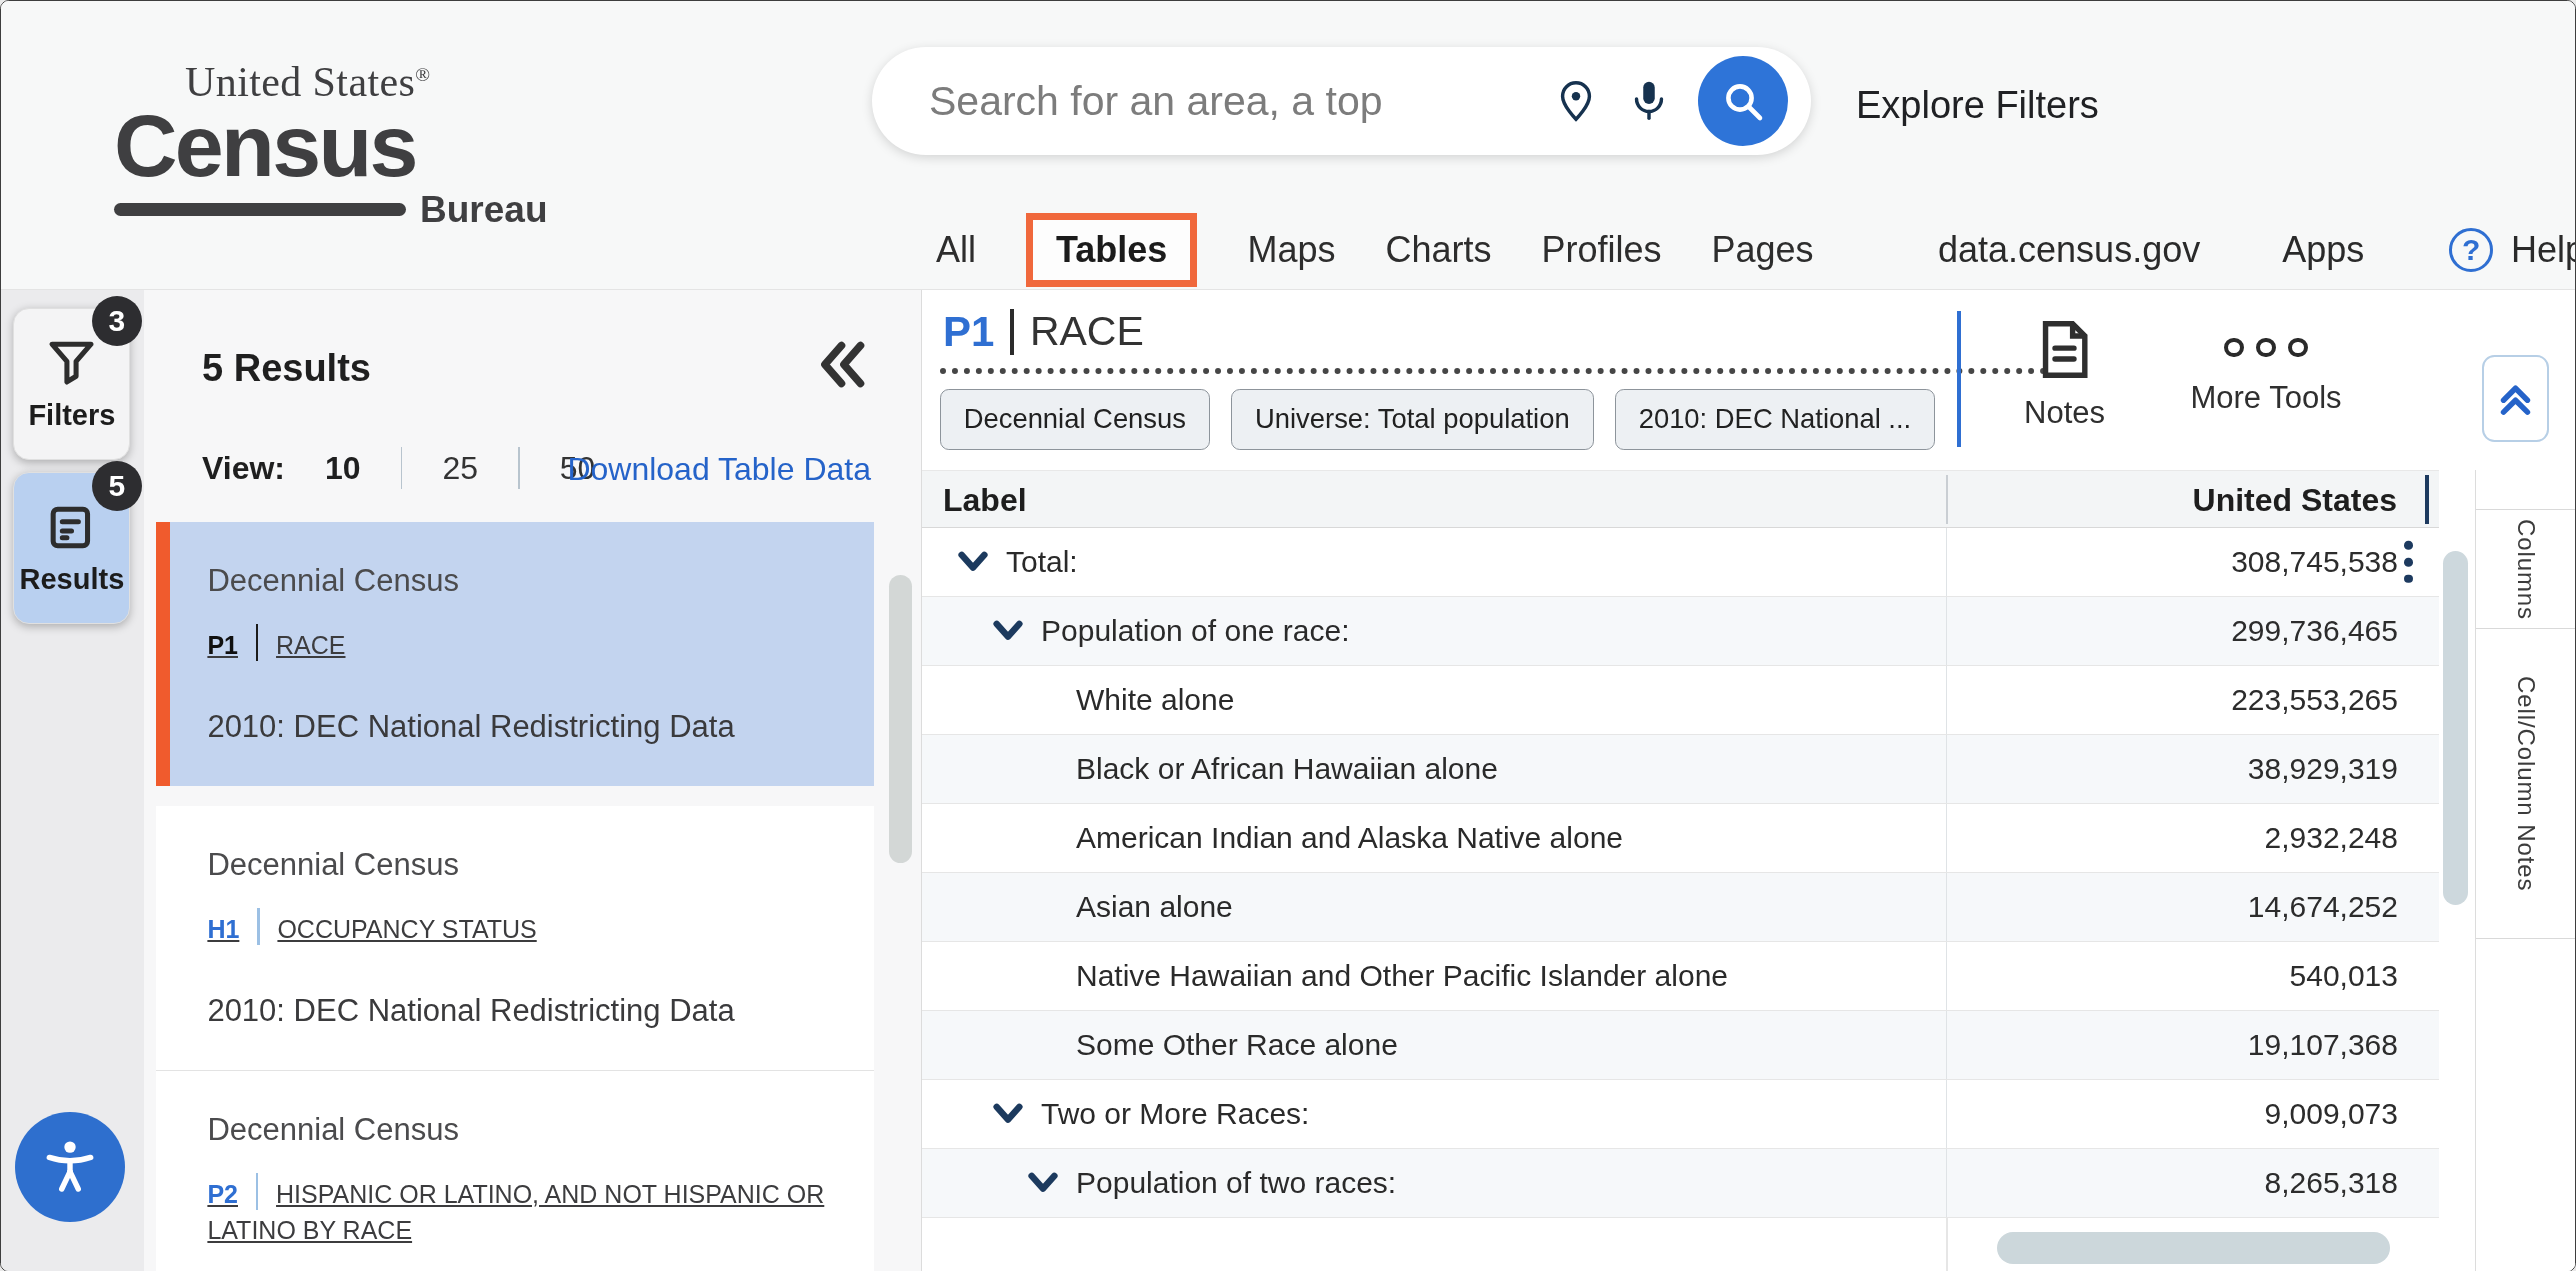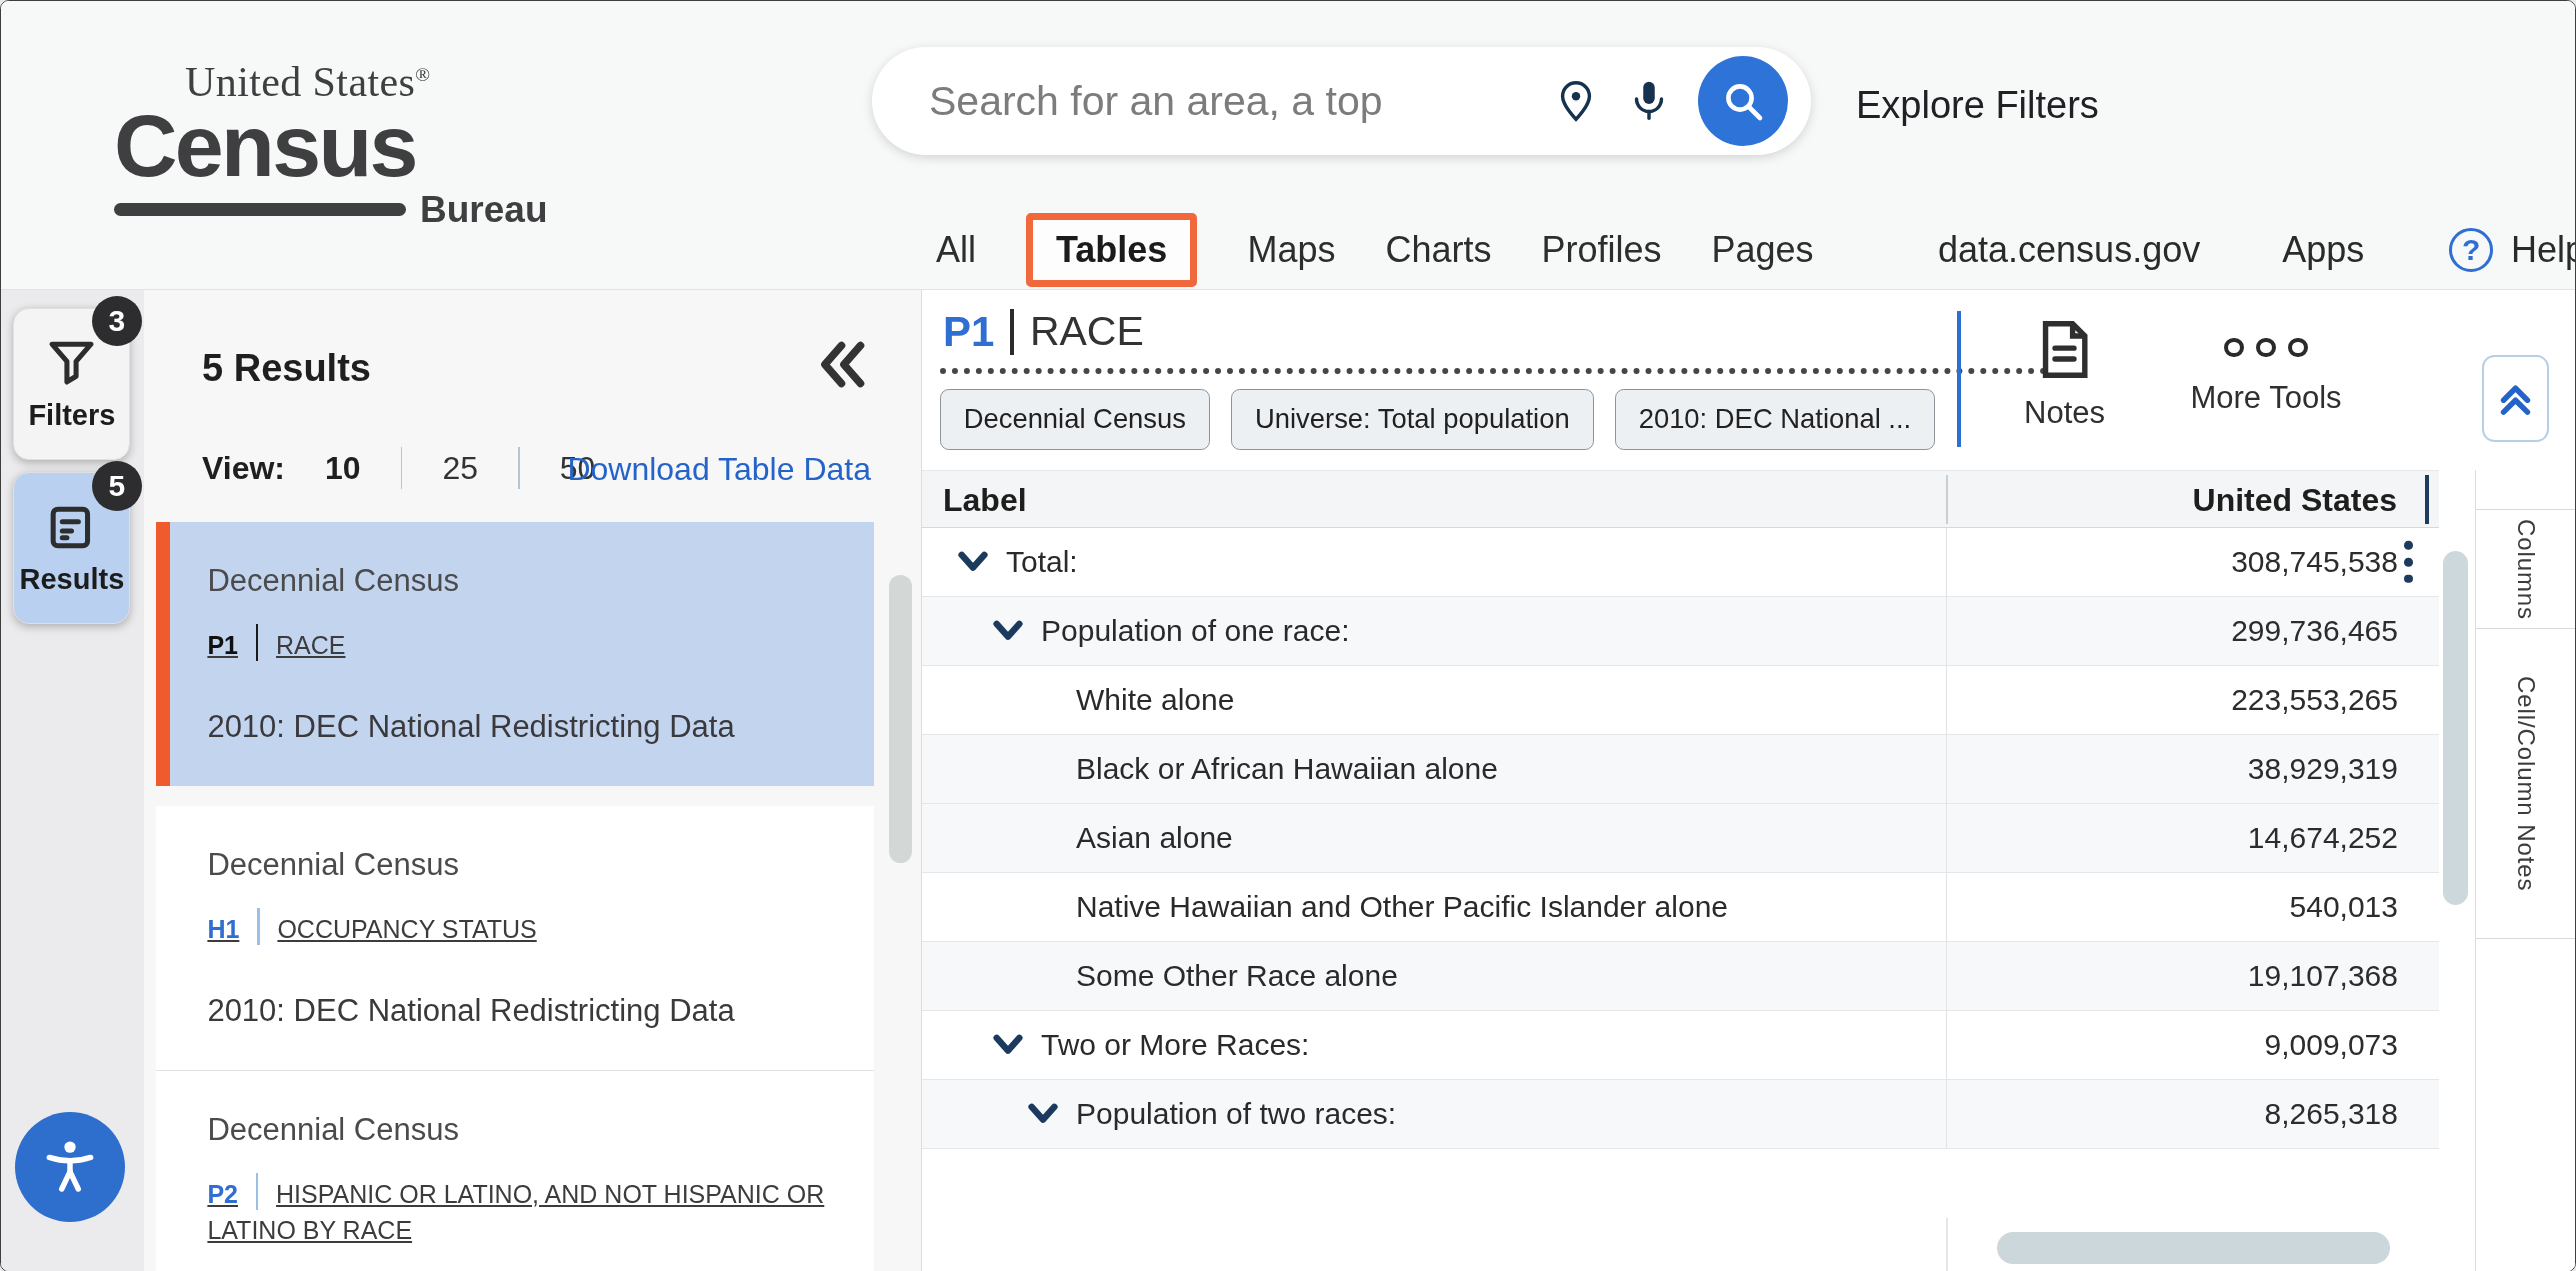--- a/index.html
+++ b/index.html
@@ -30,21 +30,21 @@
   .pill-icon { width: 46px; height: 46px; color: #16324f; flex: 0 0 auto; }
   .search-btn { width: 90px; height: 90px; border-radius: 50%; background: #2e74d8; border: none;
     display: flex; align-items: center; justify-content: center; flex: 0 0 auto; cursor: pointer; }
   .search-btn svg { width: 48px; height: 48px; }
   .explore-filters { position: absolute; left: 1855px; top: 83px; font-size: 38px; color: #202124; }
 
   .nav-row { position: absolute; left: 935px; top: 210px; height: 78px;
     display: flex; align-items: center; gap: 50px; font-size: 36px; color: #2d2d2d; }
   .nav-tab { cursor: pointer; }
   .nav-tab.active { font-weight: bold; color: #1b1b1b;
-    border: 7px solid #f0683c; border-radius: 5px; padding: 8.8px 23px; background: #fdfdfd; }
+    border: 7px solid #f0683c; border-radius: 0; padding: 8.8px 23px; background: #fdfdfd; }
   .nav-right { position: absolute; left: 1937px; top: 210px; height: 78px; display: flex; align-items: center; }
   .nav-site { font-size: 36px; color: #2a2a2a; }
   .nav-apps { font-size: 36px; color: #2a2a2a; margin-left: 82px; }
   .help-group { display: flex; align-items: center; gap: 17.7px; margin-left: 85px; }
   .help-icon { width: 44px; height: 44px; border: 3.5px solid #2f6fd2; border-radius: 50%;
     color: #2f6fd2; font-size: 30px; font-weight: bold; display: flex; align-items: center; justify-content: center; }
   .help-label { font-size: 36px; color: #2a2a2a; }
 
   
   .left-rail { position: absolute; left: 0; top: 289px; width: 143px; height: 982px; background: #ebebed; }
@@ -360,20 +360,30 @@
         <div class="trow lvl2 shaded">
     <div class="label-cell">
       <svg class="row-chevron hidden" viewBox="0 0 24 24">
         <path d="M4 7l8 9 8-9" fill="none" stroke="currentColor" stroke-width="4.6" stroke-linecap="round" stroke-linejoin="round"></path>
       </svg>
       <span class="row-label">Black or African Hawaiian alone</span>
     </div>
     <div class="value-cell">38,929,319</div>
 
   </div>
+        <div class="trow lvl2">
+    <div class="label-cell">
+      <svg class="row-chevron hidden" viewBox="0 0 24 24">
+        <path d="M4 7l8 9 8-9" fill="none" stroke="currentColor" stroke-width="4.6" stroke-linecap="round" stroke-linejoin="round"></path>
+      </svg>
+      <span class="row-label">American Indian and Alaska Native alone</span>
+    </div>
+    <div class="value-cell">2,932,248</div>
+
+  </div>
         <div class="trow lvl2 shaded">
     <div class="label-cell">
       <svg class="row-chevron hidden" viewBox="0 0 24 24">
         <path d="M4 7l8 9 8-9" fill="none" stroke="currentColor" stroke-width="4.6" stroke-linecap="round" stroke-linejoin="round"></path>
       </svg>
       <span class="row-label">Asian alone</span>
     </div>
     <div class="value-cell">14,674,252</div>
 
   </div>

